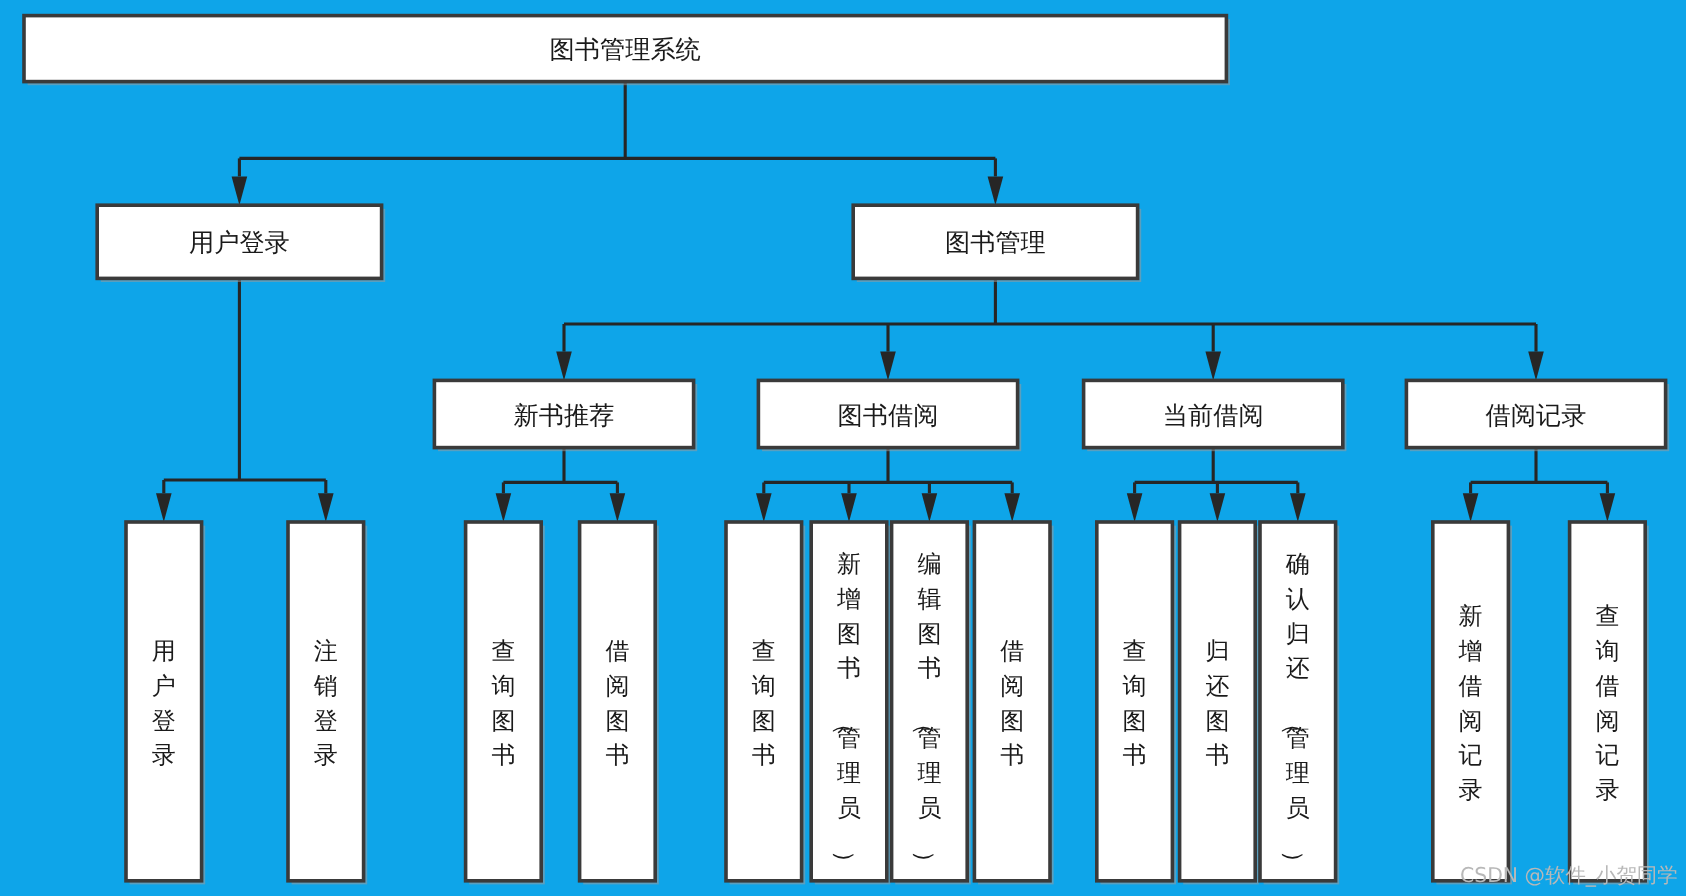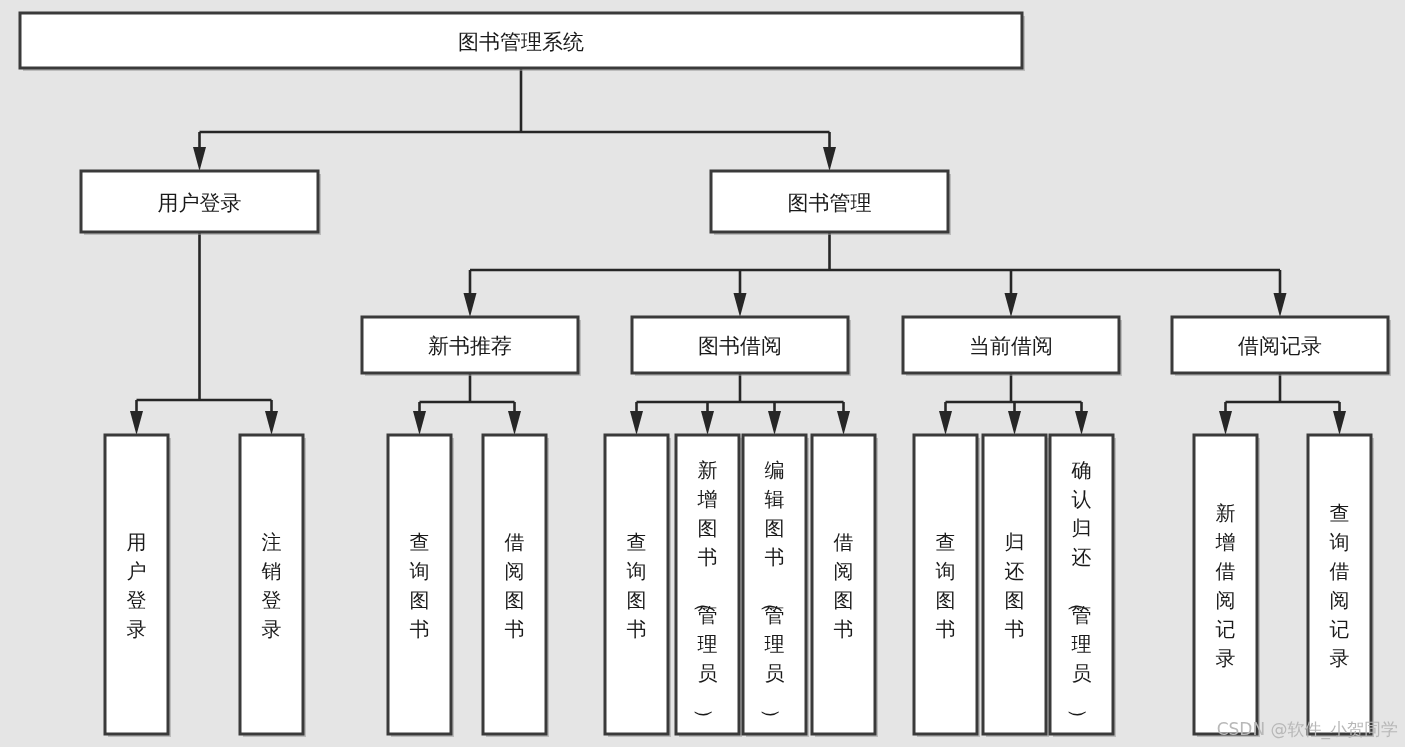--- a/index.html
+++ b/index.html
@@ -11,21 +11,21 @@
   body {
     width: 1405px;
     height: 747px;
     overflow: hidden;
     font-family: "DejaVu Sans", "Liberation Sans", sans-serif;
   }
   #diagram-root {
     position: relative;
     width: 1405px;
     height: 747px;
-    background: #e5e5e5;
+    background: #0ea5e9;
   }
   svg.diagram-canvas {
     display: block;
     width: 1405px;
     height: 747px;
   }
   .node-box {
     fill: #ffffff;
     stroke: #3a3a3a;
     stroke-width: 3;

